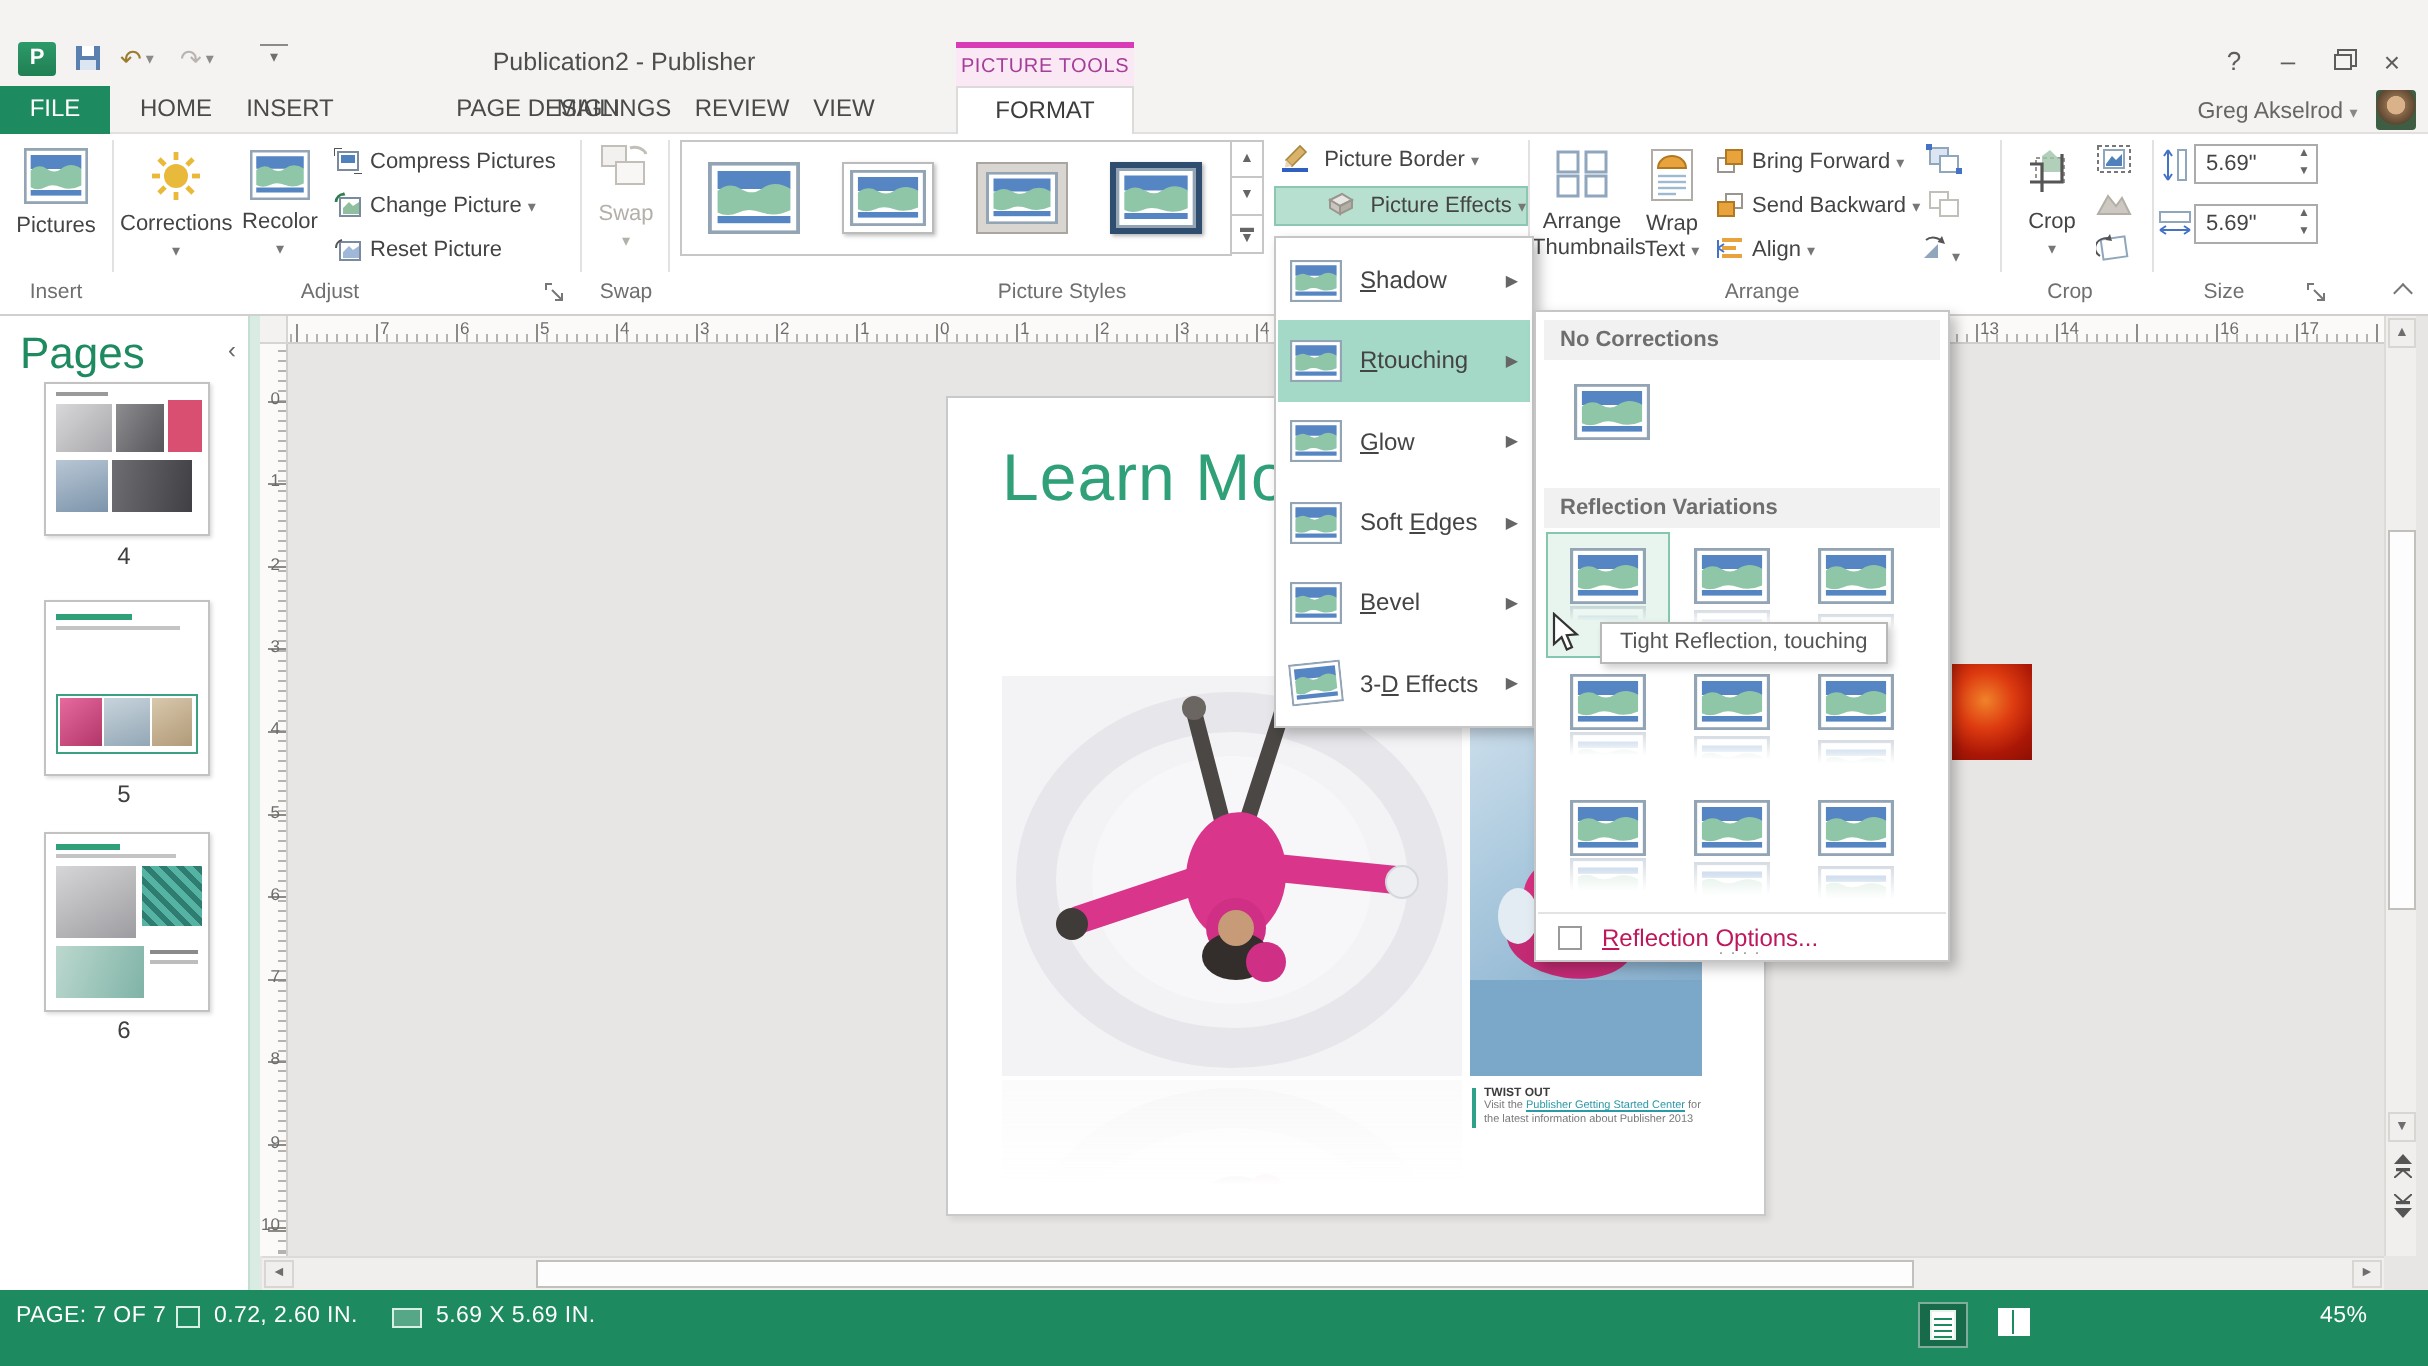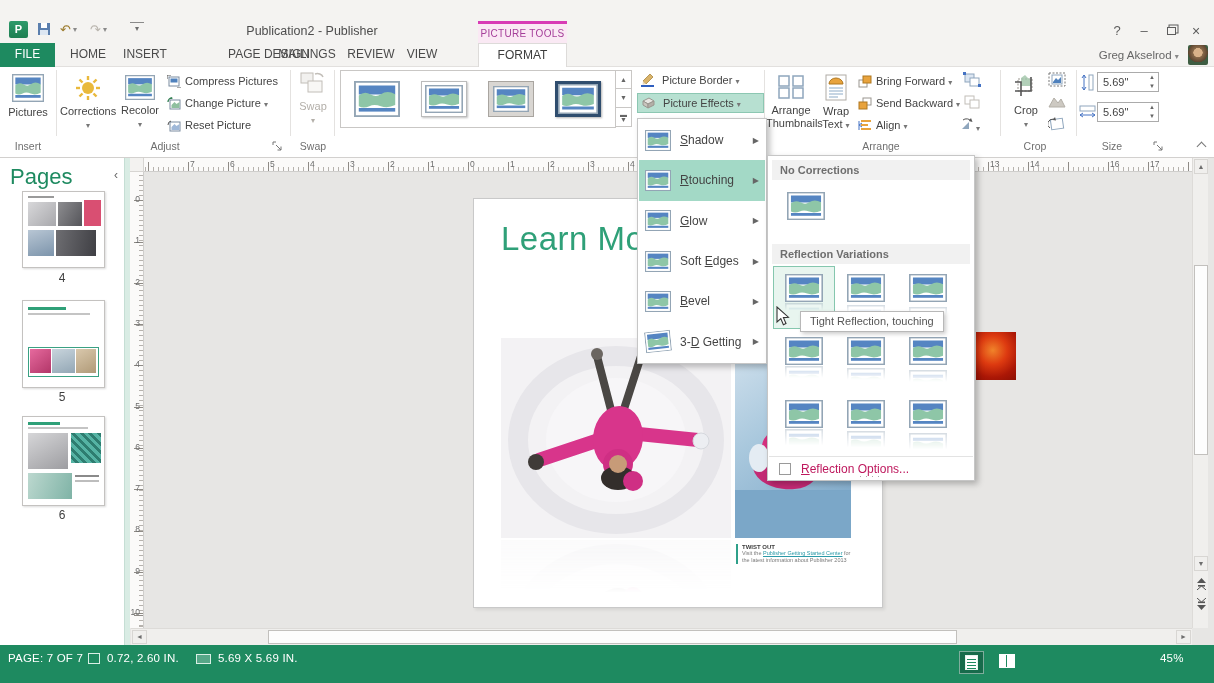--- a/index.html
+++ b/index.html
@@ -51,21 +51,21 @@
   .gcell .pic{width:46px;height:36px;}
   .gcell .pic svg{width:100%;height:100%;display:block;}
   .frame-white{background:#fff;border:1px solid #bbb;box-shadow:1px 1px 2px rgba(0,0,0,.25);padding:3px;}
   .frame-gray{background:#d9d6d2;border:1px solid #a9a5a0;padding:4px;}
   .frame-navy{background:#2f4d6e;padding:3px;box-shadow:1px 1px 2px rgba(0,0,0,.3);}
   .gscroll{position:absolute;left:615px;top:3px;width:17px;height:58px;}
   .gscroll div{height:19px;border:1px solid #c9c7c5;border-top:none;text-align:center;font-size:7px;color:#666;line-height:18px;background:#fff;}
   .gscroll div:first-child{border-top:1px solid #c9c7c5;}
   .fxbtn{position:absolute;left:637px;width:127px;height:20px;font-size:11px;color:#444;line-height:19px;white-space:nowrap;}
   .fxbtn .ic{display:inline-block;vertical-align:-3px;margin:0 4px 0 3px;}
-  .fx-pressed{background:#b7e0d1;border:1px solid #8cc7b2;}
+  .fx-pressed{background:#b7e0d1;border:1px solid #8cc7b2;text-align:right;}
 
   
   .pagespanel{position:absolute;left:0;top:158px;width:124px;height:487px;background:#fff;}
   .pages-title{position:absolute;left:10px;top:6px;font-size:22px;color:#1e8a60;}
   .pages-collapse{position:absolute;right:6px;top:10px;font-size:12px;color:#666;}
   .thumb{position:absolute;left:22px;width:83px;background:#fff;border:1px solid #c4c2c0;box-shadow:1px 1px 2px rgba(0,0,0,.15);overflow:hidden;}
   .pagenum{position:absolute;width:100%;text-align:center;font-size:12px;color:#3f3f3f;}
   .sel7{position:absolute;left:13px;top:520px;width:99px;height:114px;background:#bcdfd2;}
   .splitter{position:absolute;left:124px;top:158px;width:6px;height:487px;background:#d9ece4;border-left:1px solid #c5ded4;}
   .corner{position:absolute;left:130px;top:158px;width:14px;height:14px;background:#f3f2f0;border-right:1px solid #d7d5d2;border-bottom:1px solid #d7d5d2;}
@@ -333,20 +333,21 @@
       <span>Picture Border</span> <span class="dda">▾</span>
     </div>
     <div class="fxbtn fx-pressed" style="top:26px;">
       <span class="ic"><svg width="15" height="14" viewBox="0 0 15 14">
             <path d="M2 5 L8 2 L13 5 L7 8 Z" fill="#e8e6e2" stroke="#9a968f"></path>
             <path d="M2 5 L7 8 L7 12 L2 9 Z" fill="#c9c5be" stroke="#9a968f"></path>
             <path d="M7 8 L13 5 L13 9 L7 12 Z" fill="#b3afa7" stroke="#9a968f"></path>
           </svg></span>
       <span>Picture Effects</span> <span class="dda">▾</span>
     </div>
+    <div class="grplabel" style="left:340px;width:382px;">Picture Styles</div>
     <div class="sep" style="left:764px;"></div>
 
     <div class="btn-big" style="left:766px;width:50px;">
       <span class="icsvg" style="margin-top:4px;"><svg width="28" height="26" viewBox="0 0 28 26">
             <g fill="#fff" stroke="#8fa6bd" stroke-width="1.5">
               <rect x="2" y="2" width="10" height="10"></rect>
               <rect x="16" y="2" width="10" height="10"></rect>
               <rect x="2" y="14" width="10" height="10"></rect>
               <rect x="16" y="14" width="10" height="10"></rect>
             </g>
@@ -709,21 +710,21 @@
     </div>
     <div class="fxitem">
       <span class="mic" style="transform:rotate(-6deg);">
           <svg viewBox="0 0 24 20" preserveAspectRatio="none" style="width: 100%; height: 100%; display: block;">
             <rect x="0.5" y="0.5" width="23" height="19" fill="#ffffff" stroke="#93a5b5"></rect>
             <rect x="2.5" y="2.5" width="19" height="5" fill="#5585c2"></rect>
             <path d="M2.5 8 q3 -2.6 6 -0.6 q3 2 5.5 0 q3.5 -2.6 7.5 0 v6 q-4 2 -7.5 0.6 q-3.5 -1.4 -6 0 q-3 1.4 -5.5 0 z" fill="#8ec6a7"></path>
             <rect x="2.5" y="15" width="19" height="2" fill="#5585c2"></rect>
           </svg>
         </span>
-      <span><span>3-</span><span class="keyu">D</span><span> Getting</span></span>
+      <span><span>3-</span><span class="keyu">D</span><span> Effects</span></span>
       <span class="arr">▶</span>
     </div>
   </div>
 
   <div class="submenu">
     <div class="subhdr" style="top:4px;">No Corrections</div>
     <div class="norefl">
         <div class="vi-img">
           <svg viewBox="0 0 24 20" preserveAspectRatio="none" style="width: 100%; height: 100%; display: block;">
             <rect x="0.5" y="0.5" width="23" height="19" fill="#ffffff" stroke="#93a5b5"></rect>

